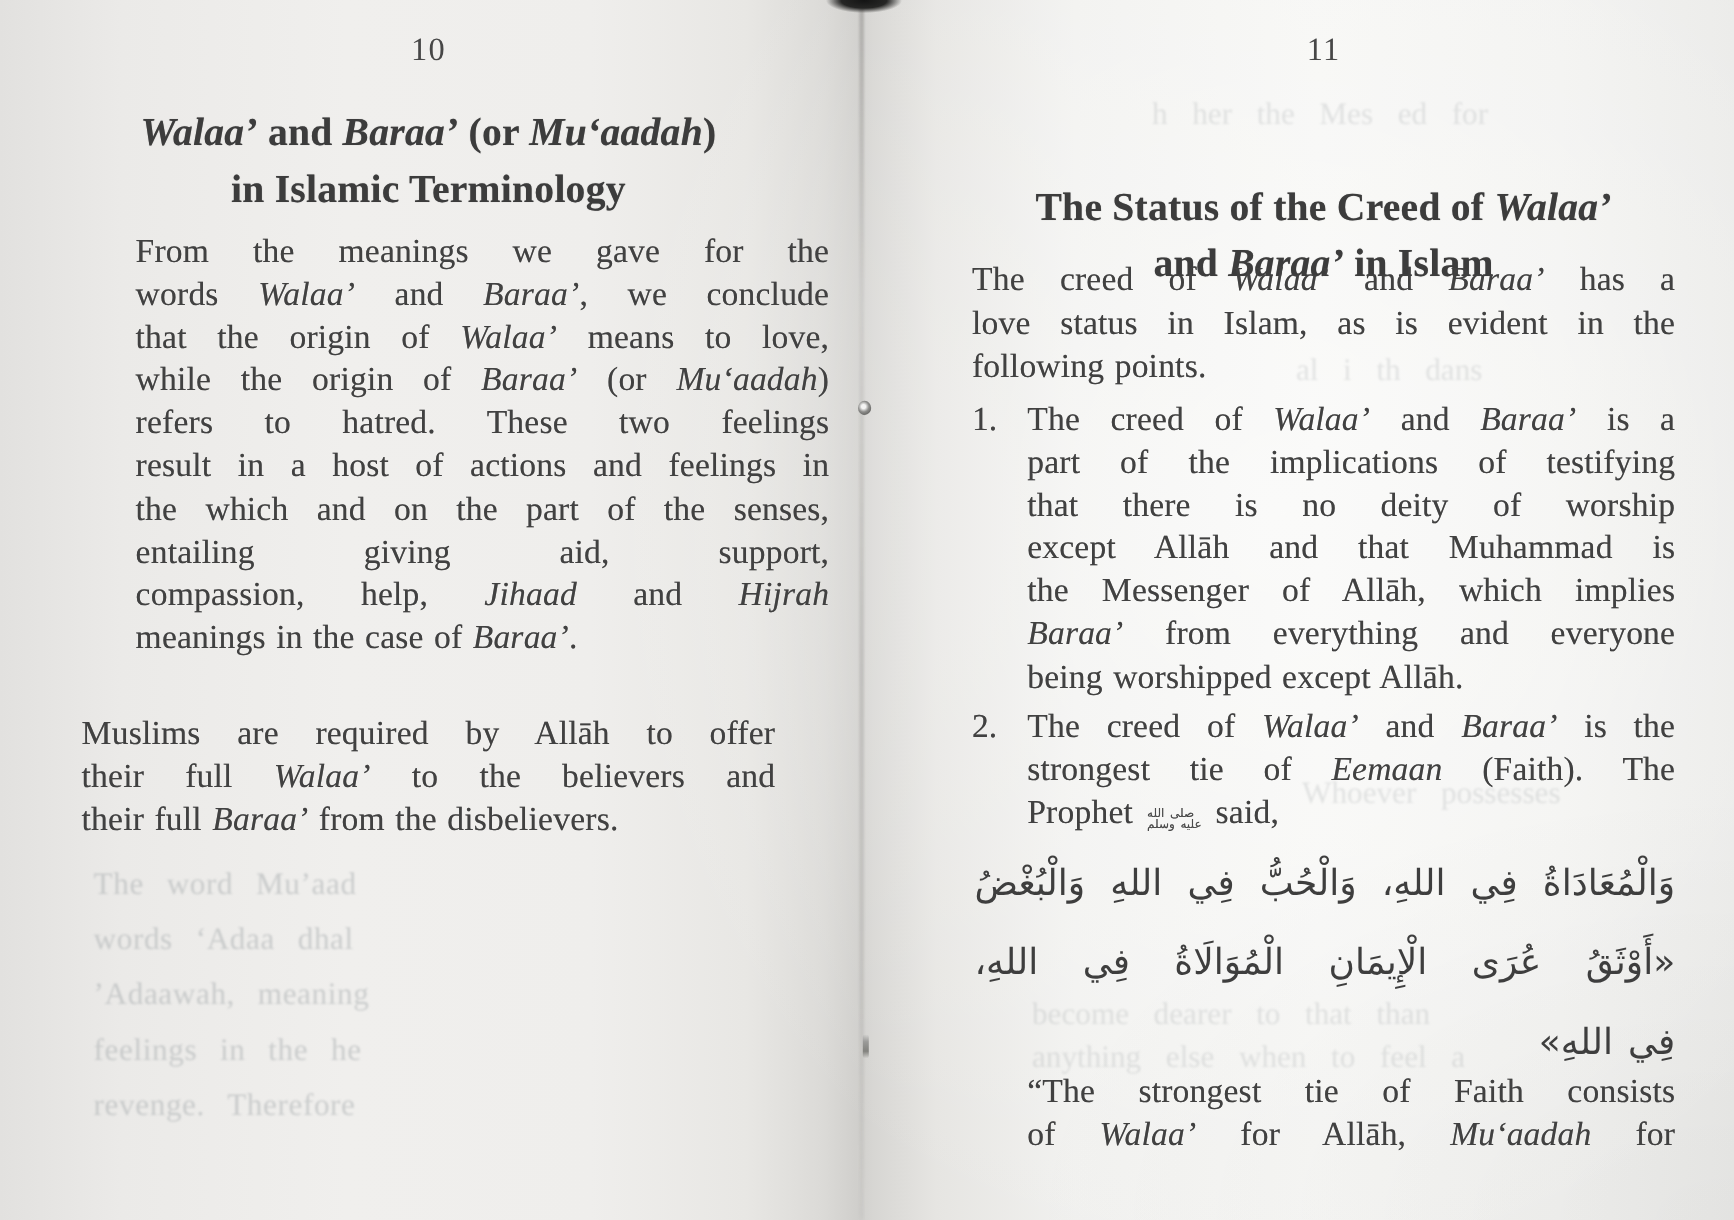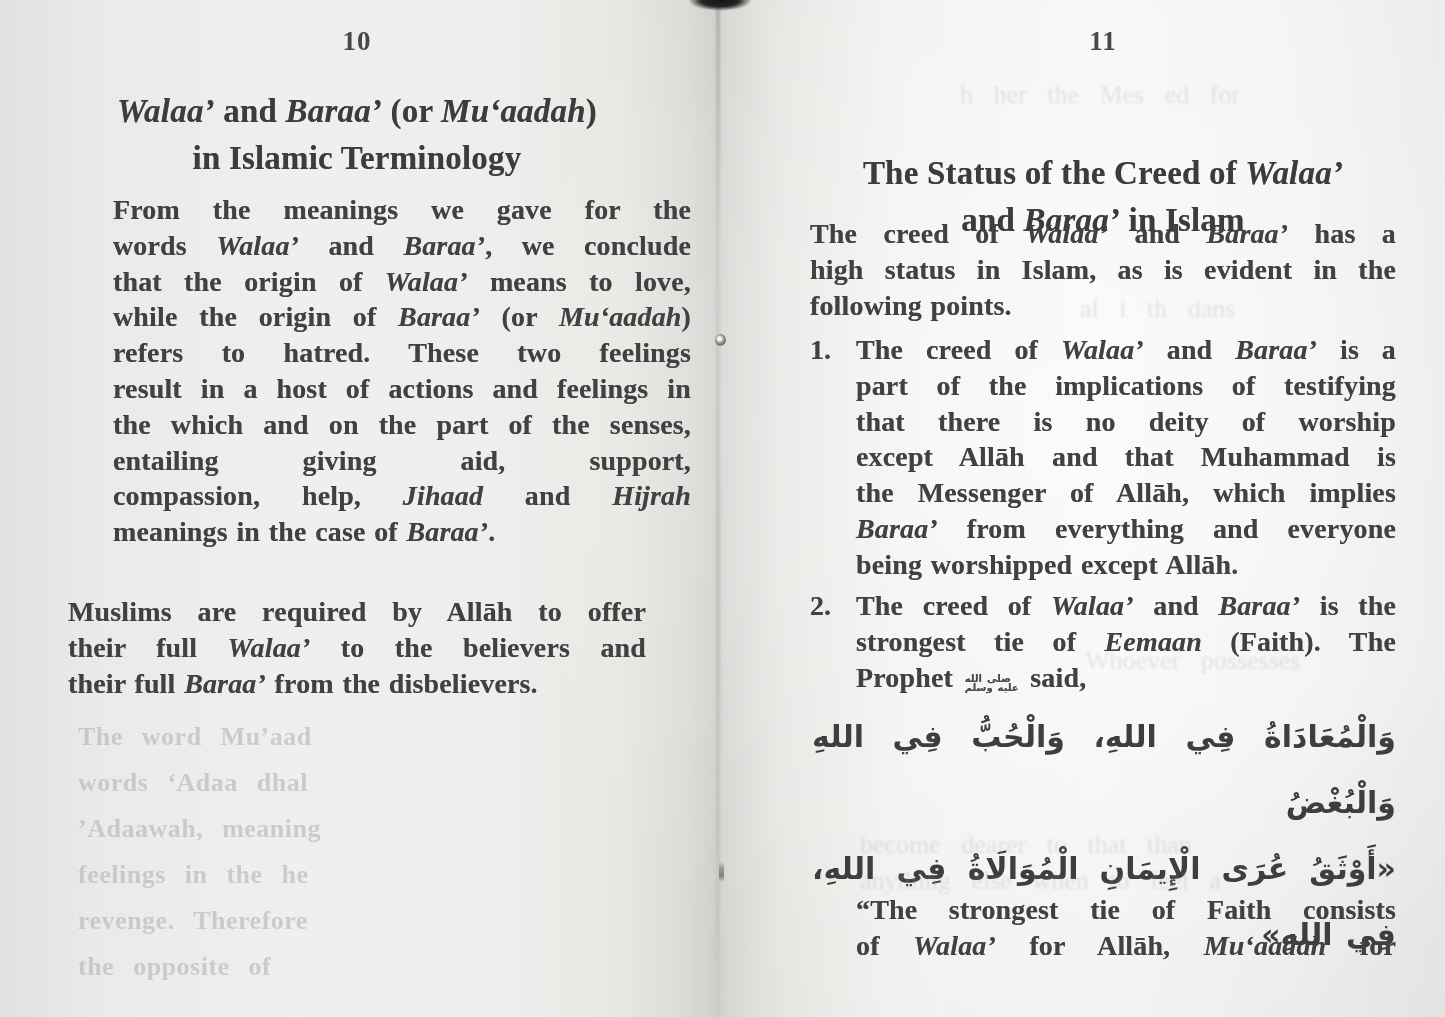--- a/index.html
+++ b/index.html
@@ -38,21 +38,21 @@
     position: absolute; left: 715px; top: 334px; width: 11px; height: 12px; border-radius: 50%;
     background: radial-gradient(circle at 42% 40%, #f4f4f3 0 18%, #8e8e8c 46%, #6e6e6c 68%, rgba(110,110,108,0) 86%);
   }
   .staple-bottom {
     position: absolute; left: 719px; top: 862px; width: 5px; height: 20px; border-radius: 2px;
     background: linear-gradient(180deg, rgba(130,130,128,0), #9b9b99 30%, #82827e 70%, rgba(130,130,128,0));
     filter: blur(0.3px);
   }
 
   
-  .abs { position: absolute; font-weight: bold; }
+  .abs { position: absolute; }
   .line { text-align: justify; text-align-last: justify; }
   .flush .line:last-child { text-align-last: left; }
   .center .line { text-align: center; text-align-last: center; }
 
   .pagenum {
     font-size: 27px; color: #474747; letter-spacing: 1px;
     text-align: center;
   }
   .chapter-title {
     font-size: 33px; line-height: 47px; font-weight: bold; color: #3c3c3c;
@@ -134,37 +134,36 @@
       <div class="line">their full <i>Walaa’</i> to the believers and</div>
       <div class="line">their full <i>Baraa’</i> from the disbelievers.</div>
     </div>
 
   <div class="abs ghost" style="left:78px; top:714px; width:545px;">
       <div class="line">The word Mu’aad</div>
       <div class="line">words ‘Adaa  dhal</div>
       <div class="line">’Adaawah, meaning</div>
       <div class="line">feelings in the he</div>
       <div class="line">revenge. Therefore</div>
-      <div class="line">the opposite of</div>
     </div>
 
   <div class="abs" style="left:810px; top:26px; width:586px;">
     <div class="pagenum">11</div>
   </div>
 
   <span class="ghost-frag" style="left:960px; top:80px;">h her the Mes ed for</span>
 
   <div class="abs chapter-title center" style="left:810px; top:110px; width:586px;margin-top:40px;">
       <div class="line">The Status of the Creed of <i>Walaa’</i></div>
       <div class="line">and <i>Baraa’</i> in Islam</div>
     </div>
 
   <div class="abs body-text flush" style="left:810px; top:216px; width:586px;">
       <div class="line">The creed of <i>Walaa’</i> and <i>Baraa’</i> has a</div>
-      <div class="line">high status in Islam, as is evident in the</div>
+      <div class="line">love status in Islam, as is evident in the</div>
       <div class="line">following points.</div>
     </div>
 
   <span class="ghost-frag" style="left:1080px; top:294px;">al i th dans</span>
 
   <div class="abs list-item" style="left:810px; top:332px; width:586px;">
     <div class="num">1.</div>
     <div class="item-lines body-text flush">
         <div class="line">The creed of <i>Walaa’</i> and <i>Baraa’</i> is a</div>
         <div class="line">part of the implications of testifying</div>

